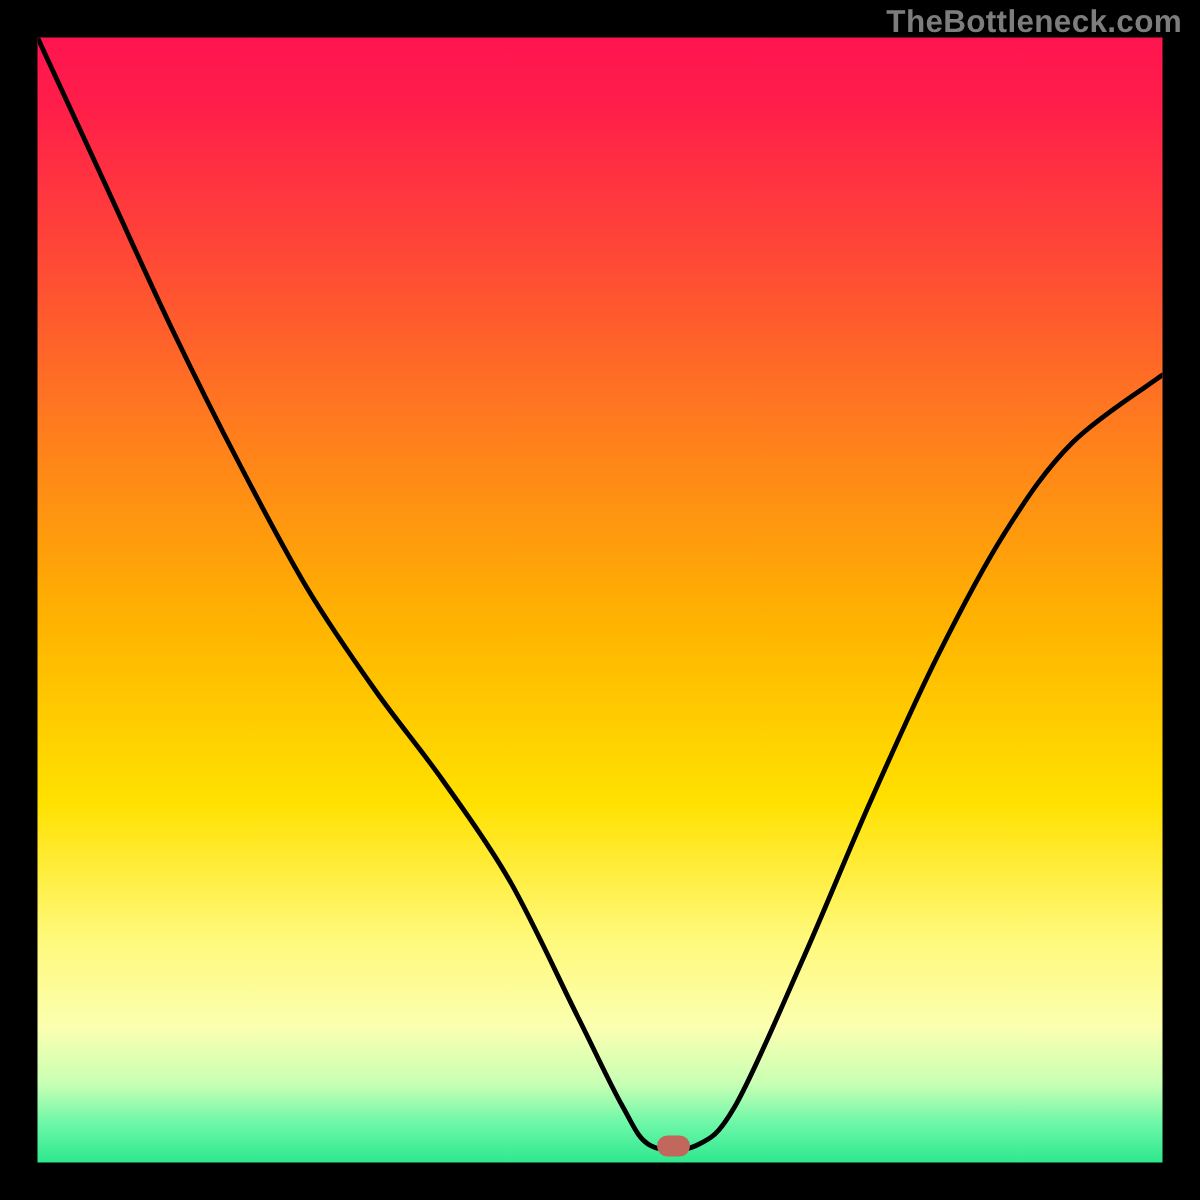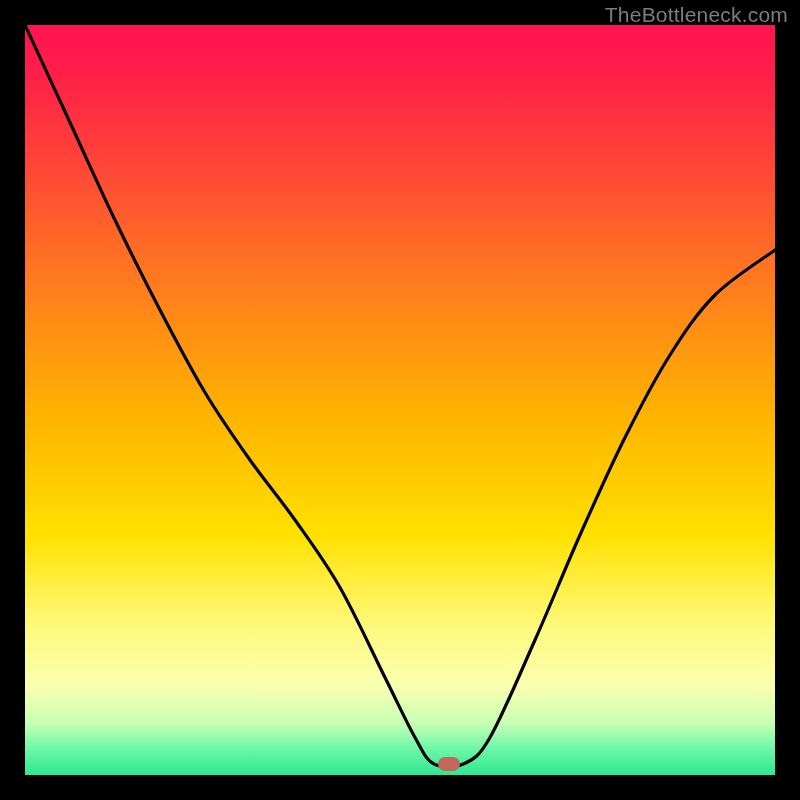--- a/index.html
+++ b/index.html
@@ -57,21 +57,21 @@
     background: #c1675c;
     transform: translate(-50%, -50%);
   }
   .watermark {
     position: absolute;
     top: 3px;
     right: 12px;
     color: #7d7d7d;
     font-size: 21px;
     letter-spacing: 0.2px;
-    font-weight: 400;
+    font-weight: 700;
     user-select: none;
   }
 </style>
 </head>
 <body>
 
 <div class="frame">
   <div class="watermark">TheBottleneck.com</div>
 
   <div class="plot">

